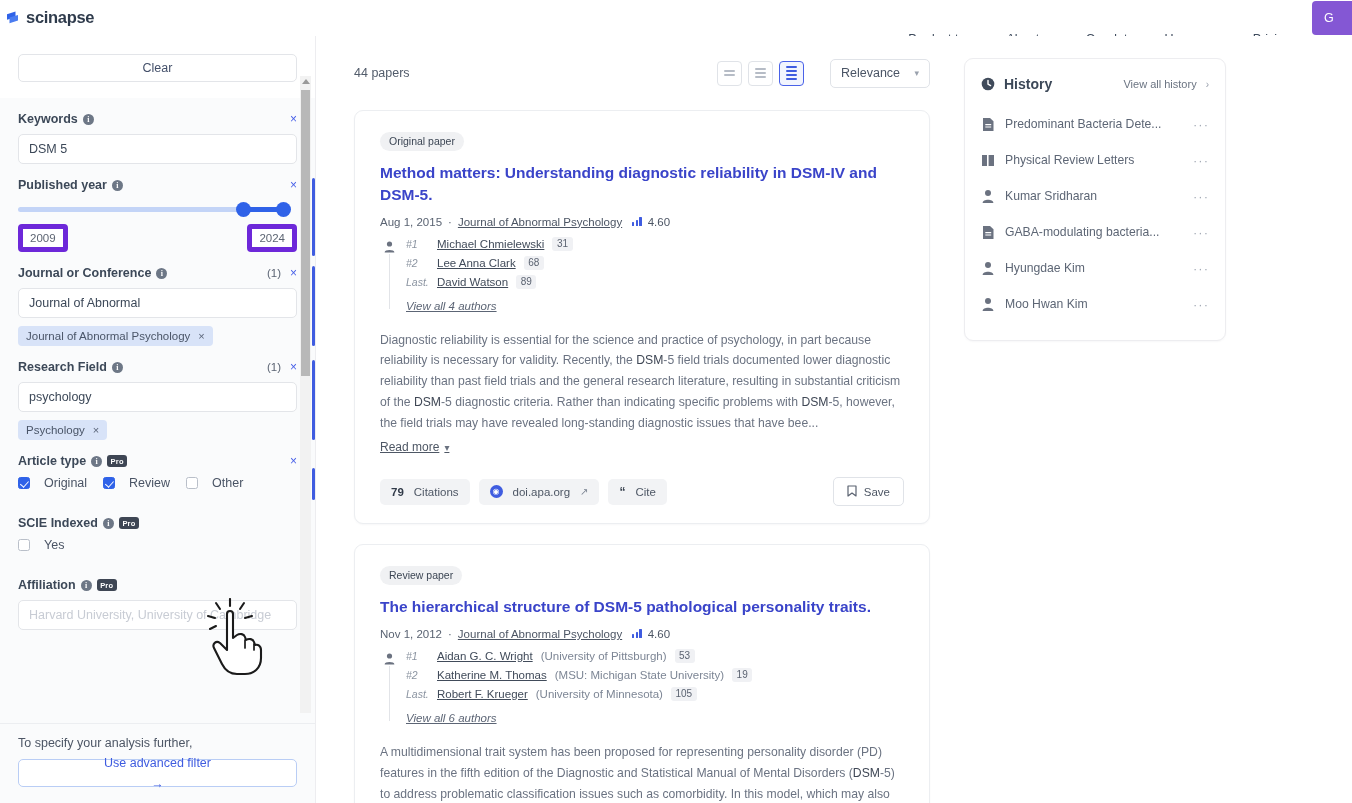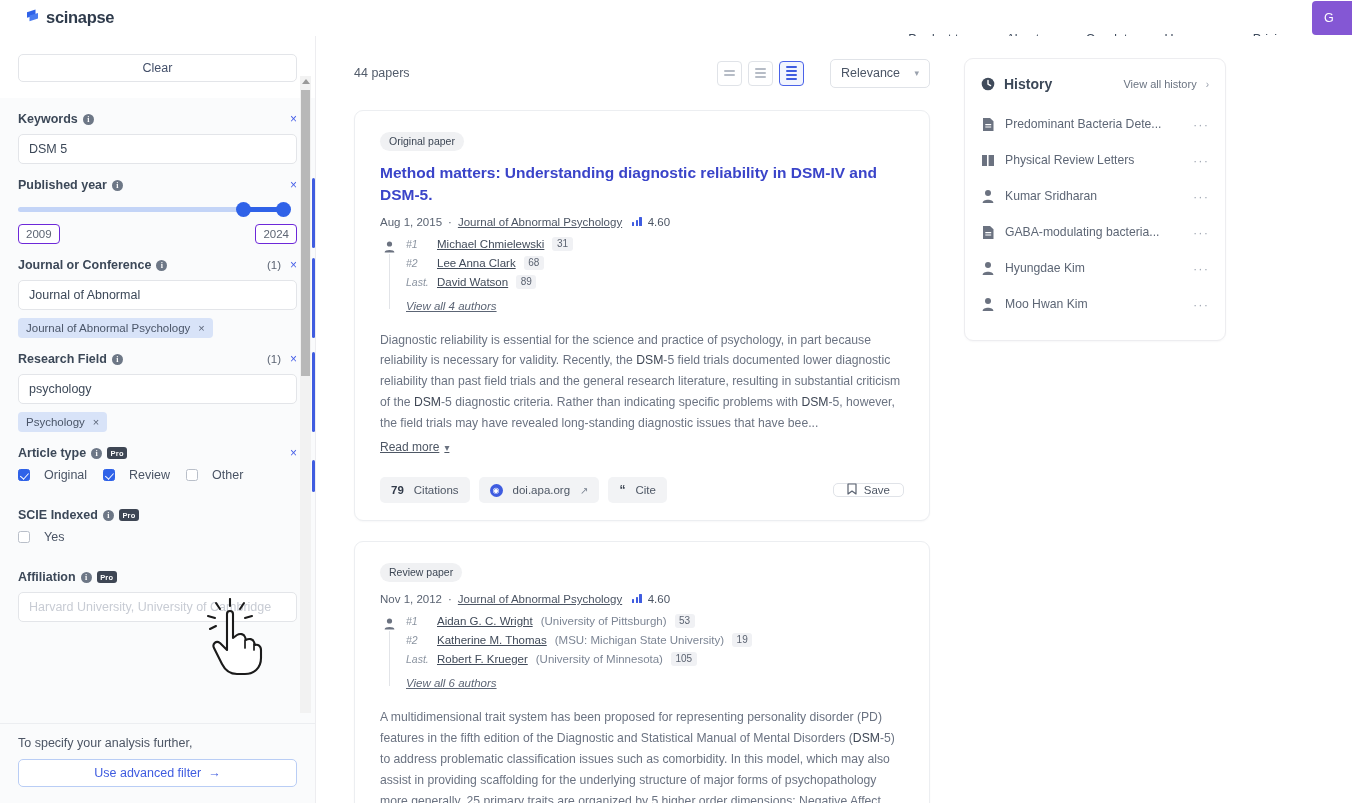--- a/index.html
+++ b/index.html
@@ -10,21 +10,21 @@
     -webkit-font-smoothing: antialiased;
   }
 
   
   .topnav {
     height: 36px; width: 100%;
     display: flex; align-items: center;
     background: #ffffff; position: relative;
     border-bottom: 1px solid #ffffff;
   }
-  .logo-wrap { display: flex; align-items: flex-start; gap: 5px; padding-left: 24px; }
+  .logo-wrap { display: flex; align-items: flex-end; gap: 5px; padding-left: 4px; }
   .logo-mark { width: 17px; height: 17px; position: relative; flex: none; }
   .logo-text { font-size: 16.5px; font-weight: 700; color: #2f3b4c; letter-spacing: -0.3px; }
   .nav-right { margin-left: auto; display: flex; align-items: center; gap: 0px; }
   .nav-link {
     font-size: 12.5px; color: #3d4a5c; padding: 0 15px;
     cursor: pointer; white-space: nowrap; margin-top: 43px;
   }
   .nav-cta {
     background: #8457d4; color: #fff; font-size: 12.5px;
     height: 34px; width: 40px; margin-left: 6px;
@@ -106,21 +106,21 @@
   .slider-fill {
     position: absolute; top: 7px; height: 5px; border-radius: 3px;
     background: #2f62e8; left: 79%; right: 10px;
   }
   .slider-knob {
     position: absolute; top: 2px; width: 15px; height: 15px;
     border-radius: 50%; background: #2f62e8;
   }
   .yr-row { display: flex; justify-content: space-between; margin-top: 2px; }
   .yr-box {
-    border: 1px solid #6d28d9; border-radius: 4px; background: #fff;
+    border: 5px solid #6d28d9; border-radius: 4px; background: #fff;
     font-size: 11.5px; color: #5d6573; padding: 3px 7px;
   }
 
   .cbx-row { display: flex; align-items: center; gap: 4px; margin-top: 4px; }
   .cbx-item { display: flex; align-items: center; gap: 14px; margin-right: 12px; }
   .cbx {
     width: 12px; height: 12px; border: 1.4px solid #b9bfc9;
     border-radius: 2.5px; background: #fff; flex: none; position: relative;
   }
   .cbx.on { background: #2f62e8; border-color: #2f62e8; }
@@ -134,20 +134,21 @@
   .sb-foot {
     background: #fafbfc; border-top: 1px solid #eceef1;
     padding: 12px 18px 16px 18px; flex: none;
   }
   .foot-note { font-size: 12.5px; color: #4d5665; margin-bottom: 9px; }
   .adv-btn {
     width: 100%; height: 28px; border: 1px solid #b9cdf5; border-radius: 5px;
     background: #fff; color: #3f5ce0; font-size: 12.5px; font-weight: 500;
     display: flex; align-items: center; justify-content: center; gap: 7px;
     cursor: pointer;
+    flex-direction: column;
   }
 
   
   .sb-bar {
     position: absolute; right: 4px; top: 40px; bottom: 10px; width: 11px;
     background: #f2f2f2;
   }
   .sb-bar-thumb {
     position: absolute; left: 1px; top: 14px; width: 9px; height: 286px;
     background: #b8b8b8;
@@ -250,21 +251,21 @@
   .act b { color: #313a49; font-weight: 700; }
   .doi-ic {
     width: 13px; height: 13px; border-radius: 50%; background: #3f5ce0;
     display: inline-flex; align-items: center; justify-content: center;
     color: #fff; font-size: 8px; flex: none;
   }
   .ext-ic { font-size: 10px; color: #7a8391; }
   .quote-ic { font-size: 12px; color: #39424f; font-weight: 700; line-height: 1; }
   .save-btn {
     margin-left: auto; border: 1px solid #e0e3e8; border-radius: 5px;
-    height: 14px; background: #fff; display: inline-flex; align-items: center;
+    height: 29px; background: #fff; display: inline-flex; align-items: center;
     gap: 7px; padding: 0 13px; font-size: 11.5px; color: #4e5765; cursor: pointer;
   }
 
   
   .history-col { width: 262px; flex: none; }
   .history-card {
     border: 1px solid #ededf0; border-radius: 9px; background: #fff;
     padding: 17px 16px 18px 16px;
     box-shadow: 0 1px 2px rgba(30,40,60,0.035);
   }
@@ -551,20 +552,21 @@
                   <path d="M1 1 H9 V11 L5 8 L1 11 Z" fill="none" stroke="#5b6371" stroke-width="1.2" stroke-linejoin="round"></path>
                 </svg>
               </span>
               <span>Save</span>
             </span>
           </div>
         </div>
 
         <div class="card">
           <span class="ptype">Review paper</span>
+          <div class="ptitle">The hierarchical structure of DSM-5 pathological personality traits.</div>
           <div class="pmeta">
             <span>Nov 1, 2012</span>
             <span>·</span>
             <span class="jnl">Journal of Abnormal Psychology</span>
             <span class="if-bars">
               <i style="height:4px"></i>
                 <i style="height:6.5px"></i>
                 <i style="height:9px"></i>
             </span>
             <span class="if-val">4.60</span>

